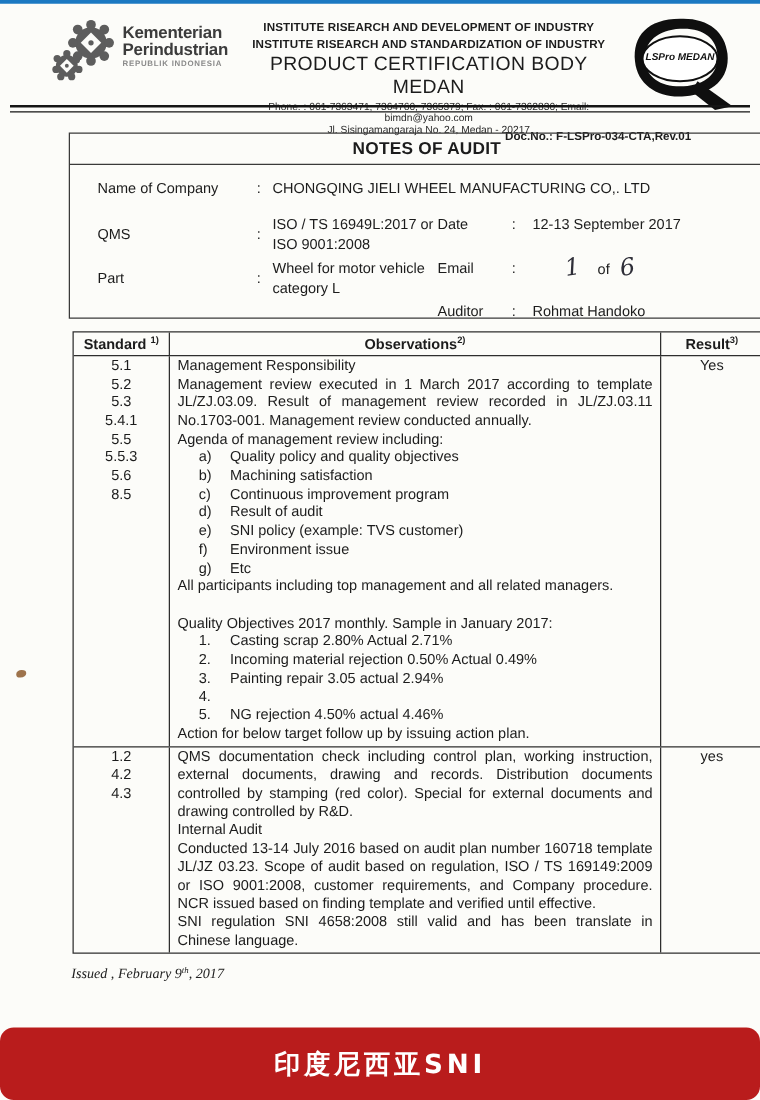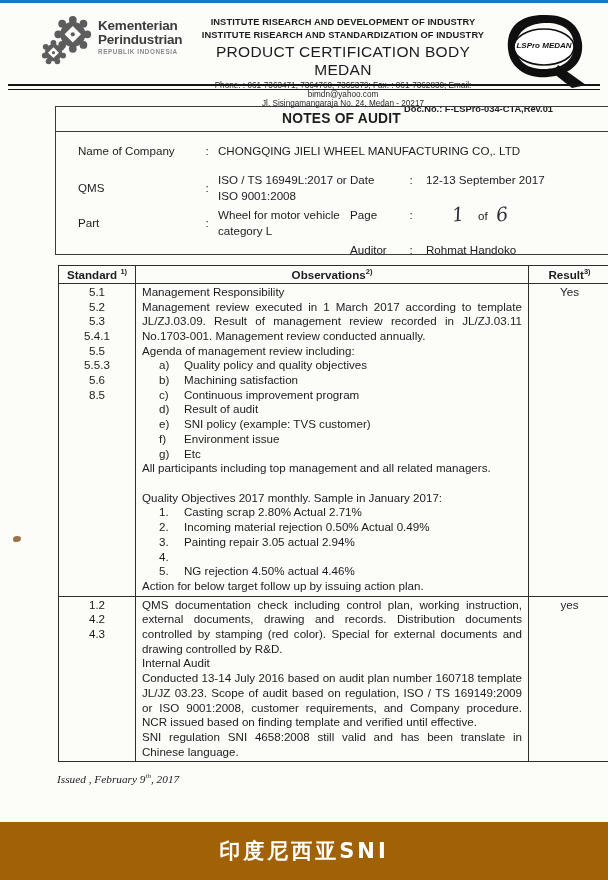--- a/index.html
+++ b/index.html
@@ -178,21 +178,21 @@
           </div>
         </div>
 
         <div class="col-r">
           <div class="frow">
             <span class="flabel">Date</span>
             <span class="fcolon">:</span>
             <span class="fvalue">12-13 September 2017</span>
           </div>
           <div class="frow">
-            <span class="flabel">Page</span>
+            <span class="flabel">Email</span>
             <span class="fcolon">:</span>
             <span class="page-vals">
               <span class="handwritten hw-first">1</span>
               <span class="of-word">of</span>
               <span class="handwritten">6</span>
             </span>
           </div>
           <div class="frow">
             <span class="flabel">Auditor</span>
             <span class="fcolon">:</span>
@@ -295,17 +295,17 @@
         </div>
       </div>
   </div>
 
   <div class="issued">
     <span>Issued , February 9</span><sup>th</sup><span>, 2017</span>
   </div>
 
   <div class="speck"></div>
 
-  <div class="banner" style="background: #a16207;">
+  <div class="banner" style="background: #b91c1c; border-radius: 11px;">
     <span class="banner-text">印度尼西亚SNI</span>
   </div>
 
 </div>
 
 </body></html>

